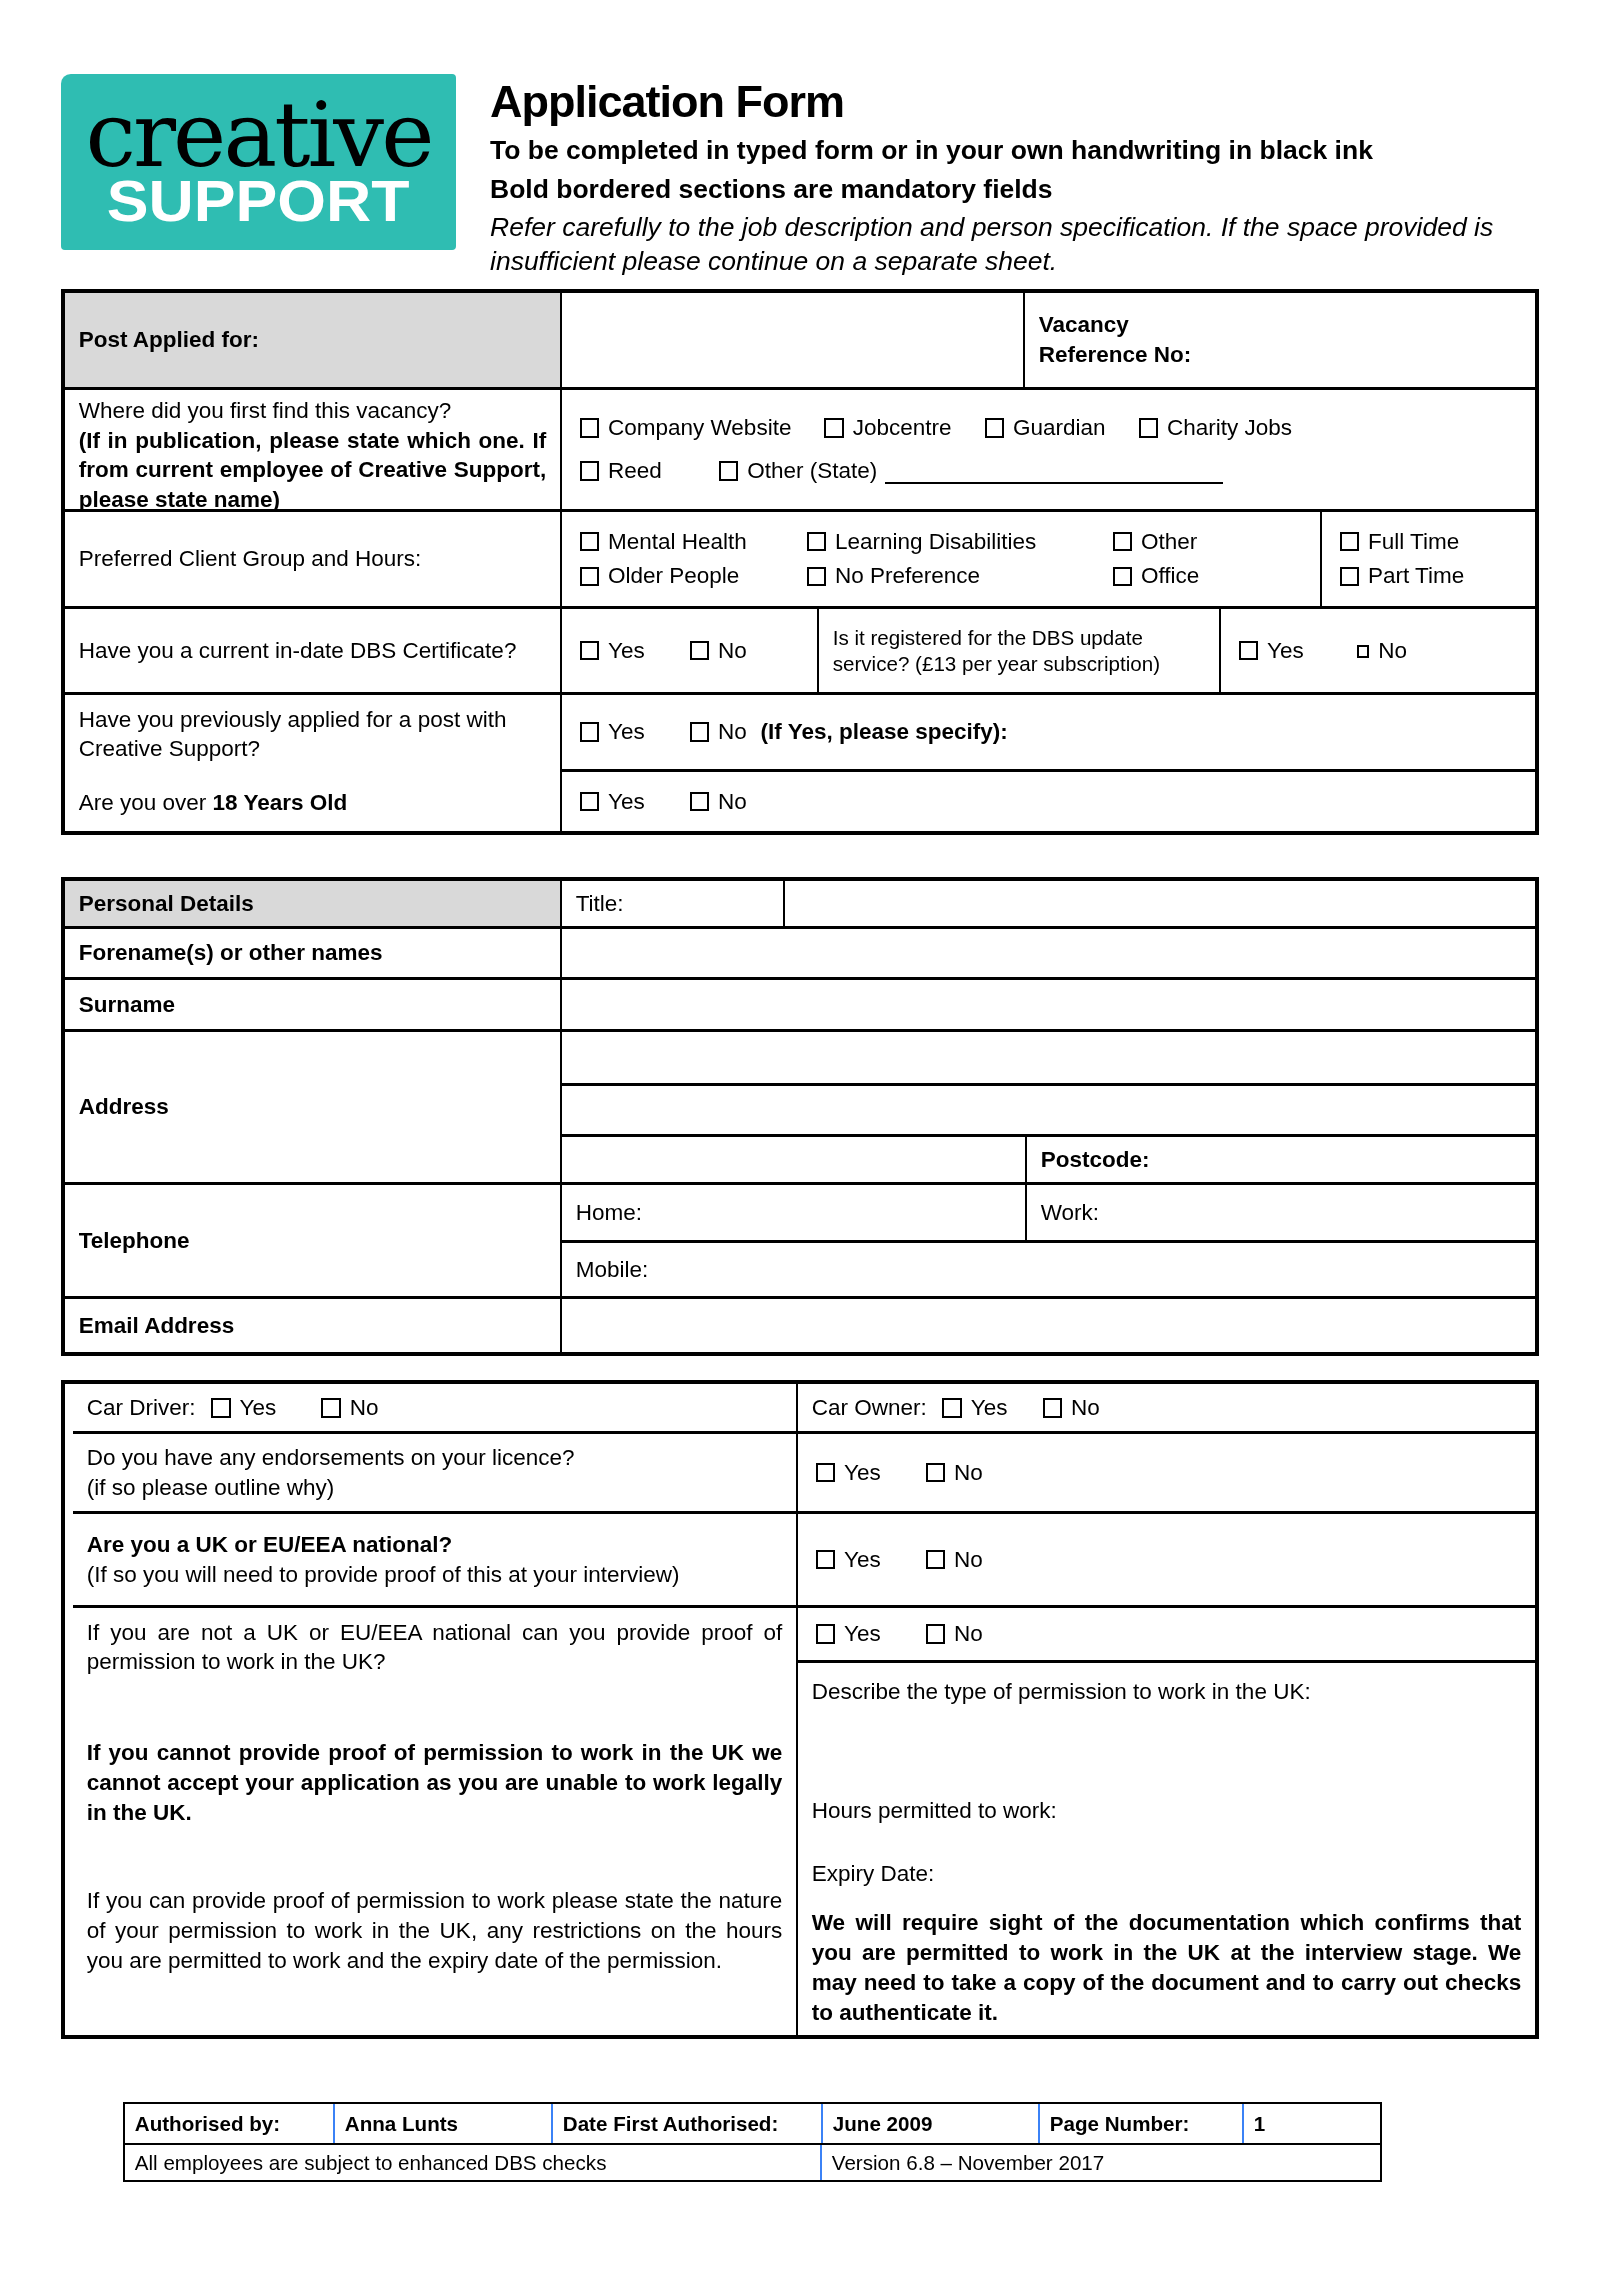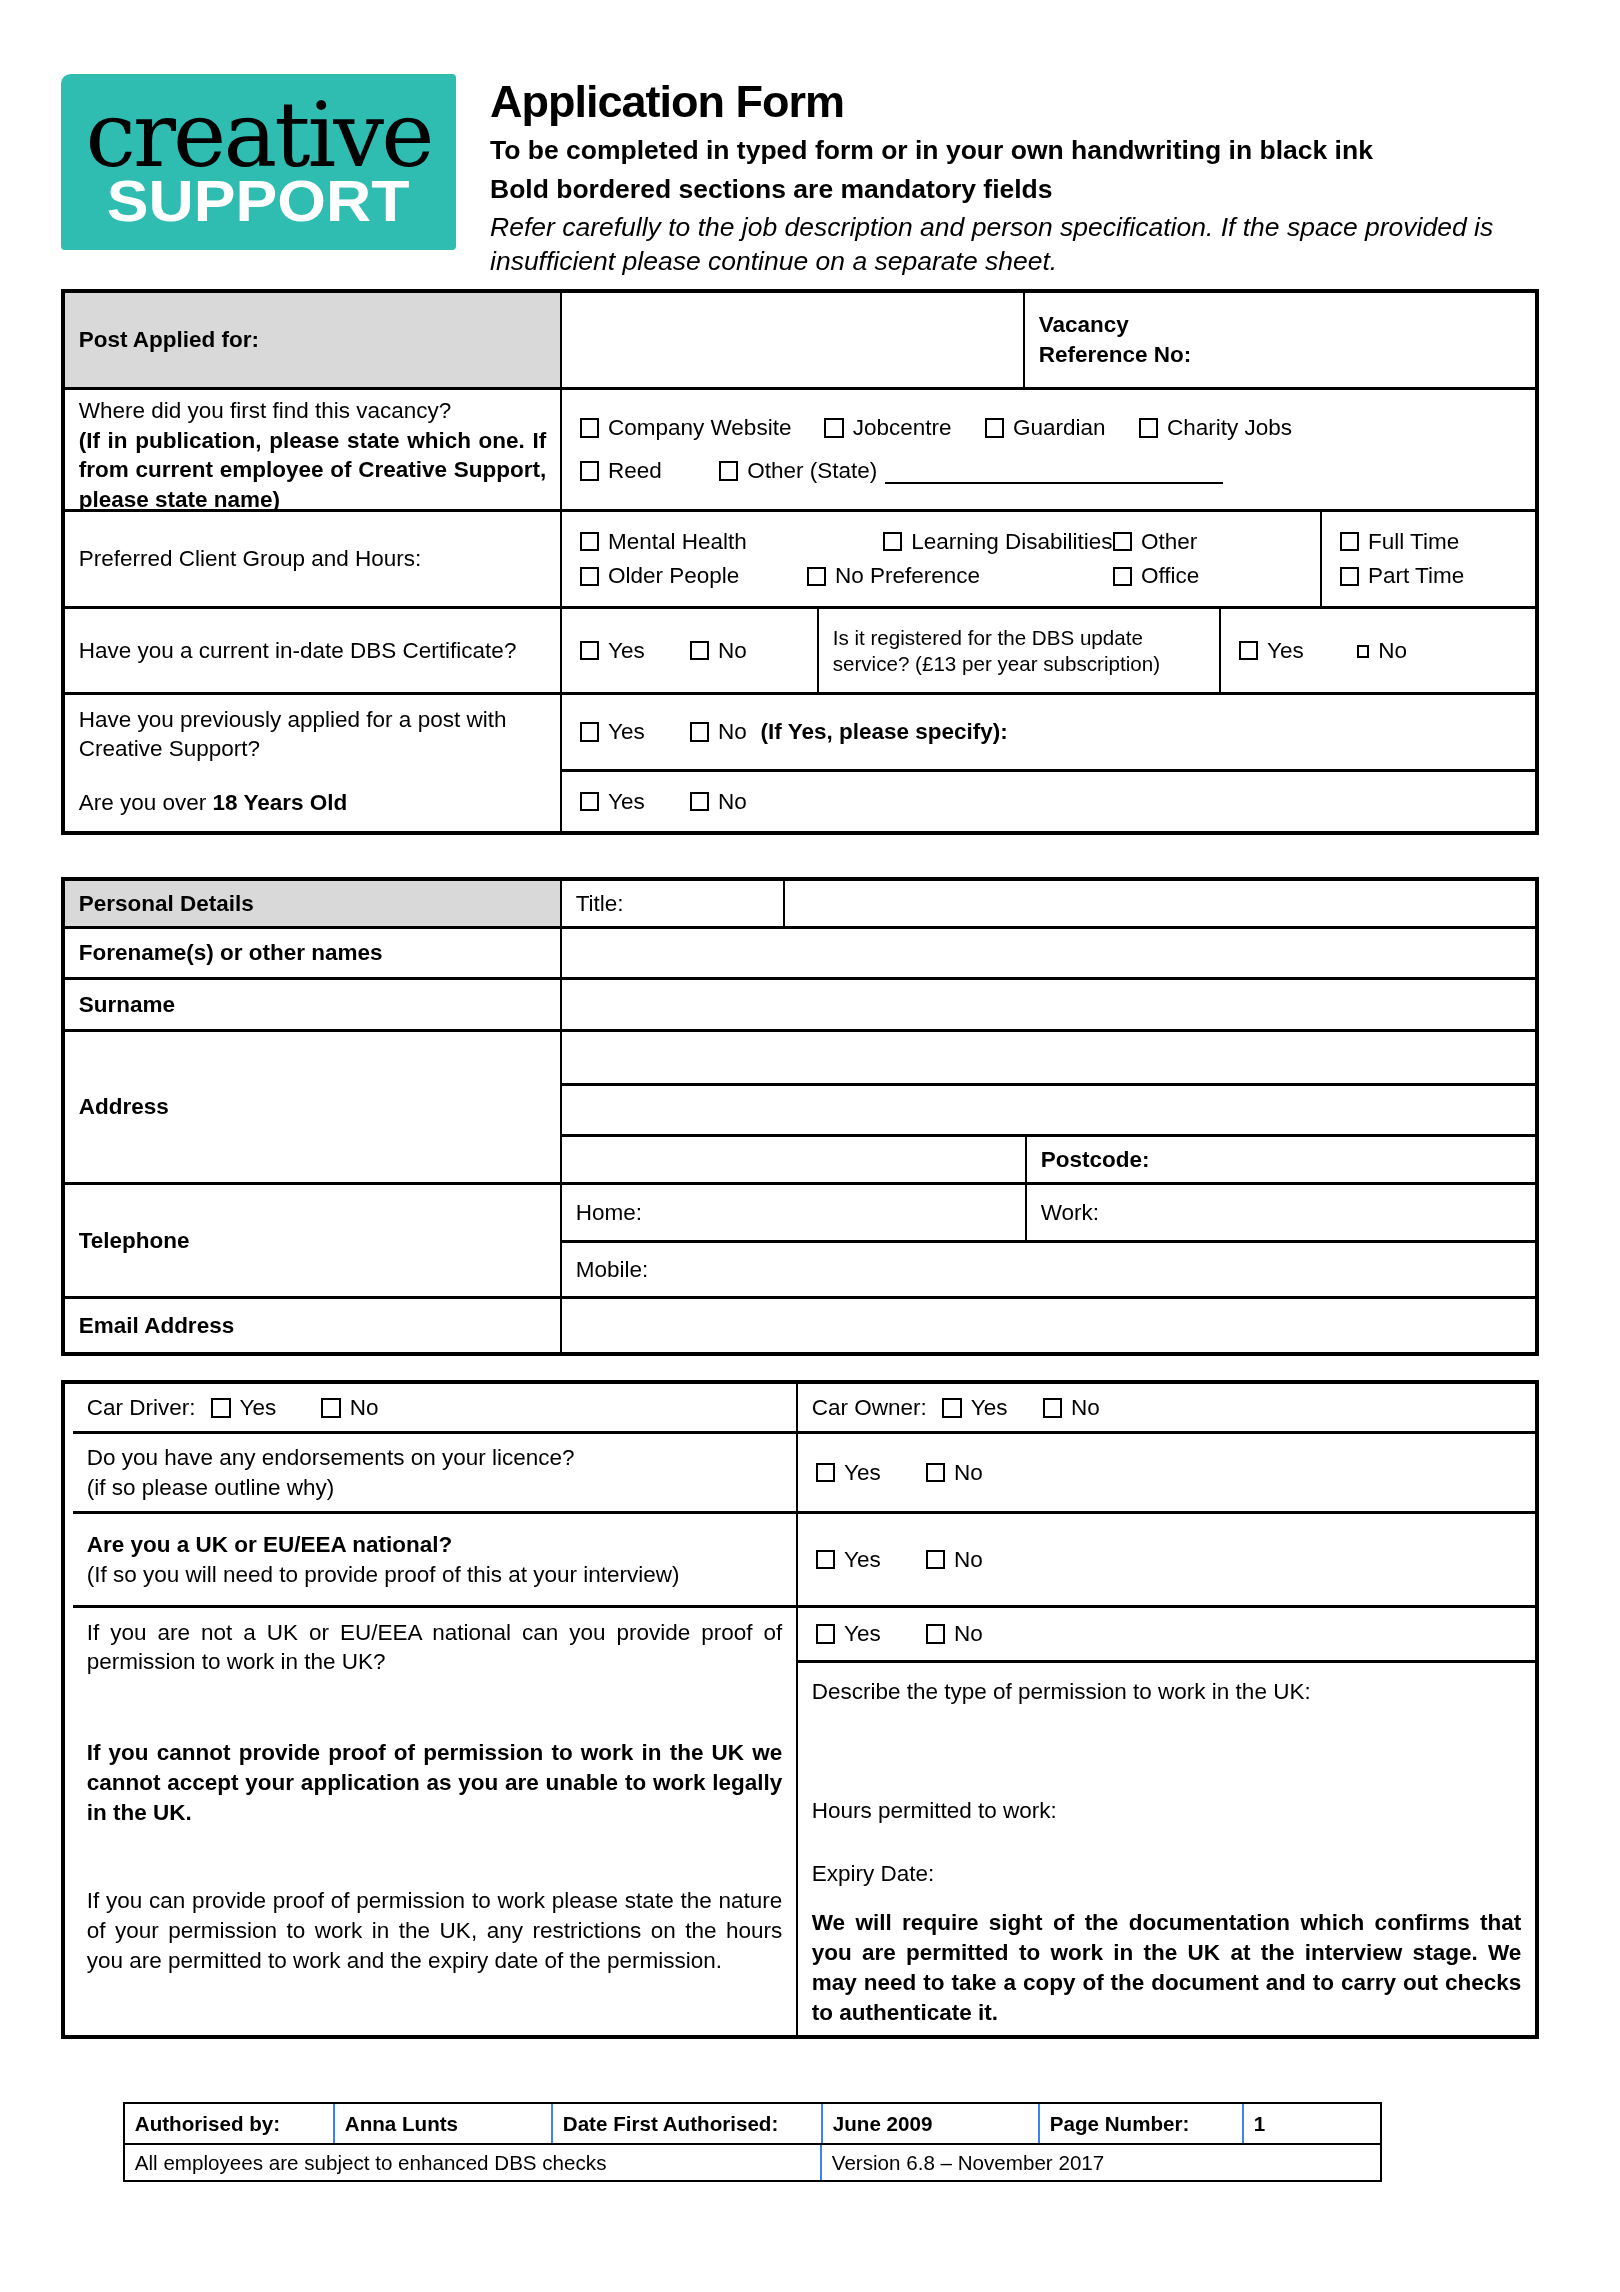--- a/index.html
+++ b/index.html
@@ -98,21 +98,21 @@
       </div>
     </div>
 
     <div class="row" style="height:97px;">
       <div class="cell fs23" style="flex:0 0 495px;">
         <span>Preferred Client Group and Hours:</span>
       </div>
       <div class="cell" style="flex:0 0 760px; justify-content:space-evenly; padding-left:17.6px;">
         <div class="optline">
           <span class="opt" style="width:227px;"><span class="cb"></span><span>Mental Health</span></span>
-          <span class="opt" style="width:306px;text-align:right;"><span class="cb"></span><span>Learning Disabilities</span></span>
+          <span class="opt" style="width:306px;"><span class="cb"></span><span>Learning Disabilities</span></span>
           <span class="opt"><span class="cb"></span><span>Other</span></span>
         </div>
         <div class="optline">
           <span class="opt" style="width:227px;"><span class="cb"></span><span>Older People</span></span>
           <span class="opt" style="width:306px;"><span class="cb"></span><span>No Preference</span></span>
           <span class="opt"><span class="cb"></span><span>Office</span></span>
         </div>
       </div>
       <div class="cell" style="flex:1; justify-content:space-evenly; padding-left:17.6px;">
         <div class="optline">

